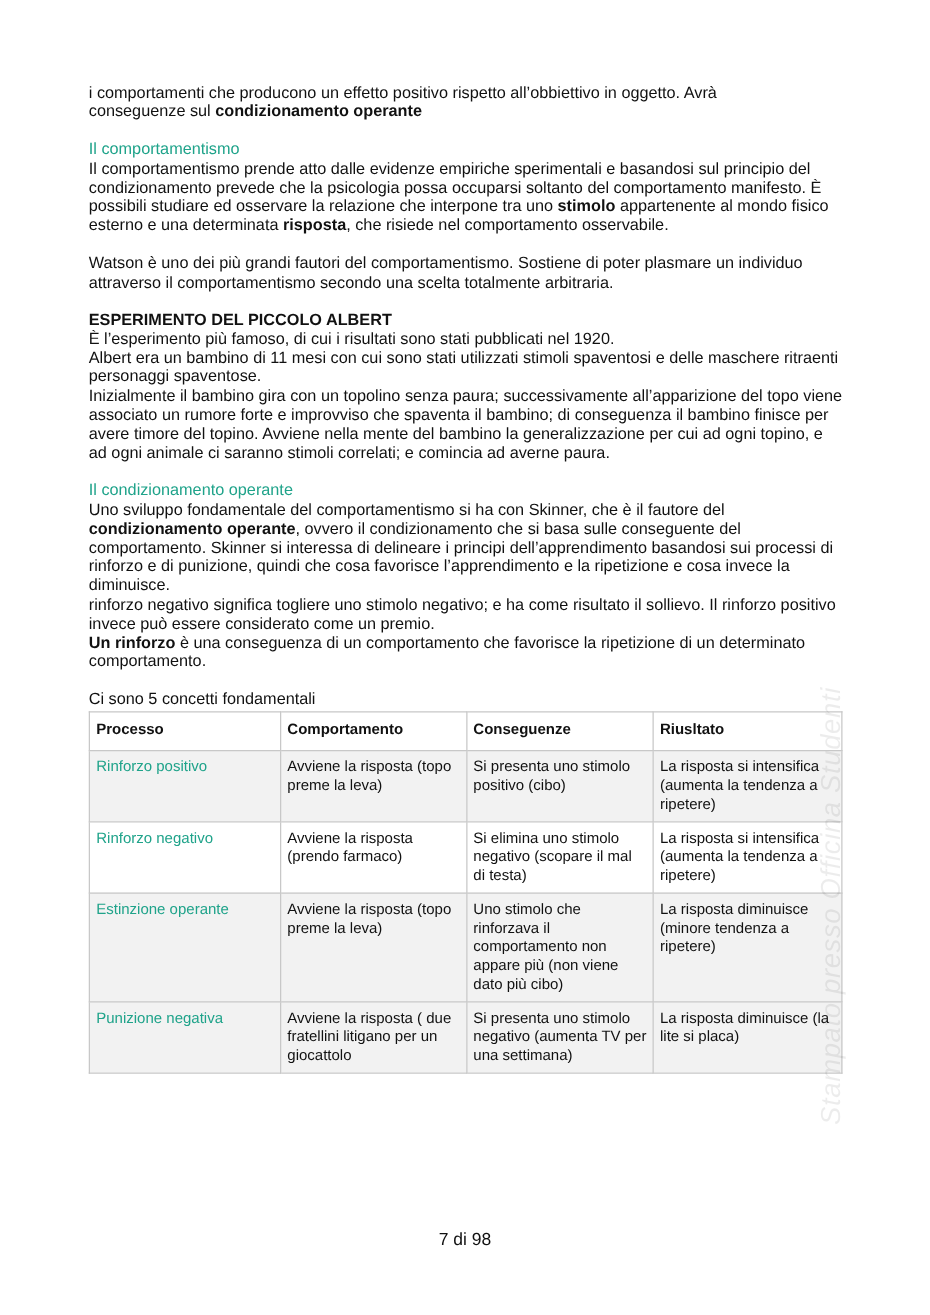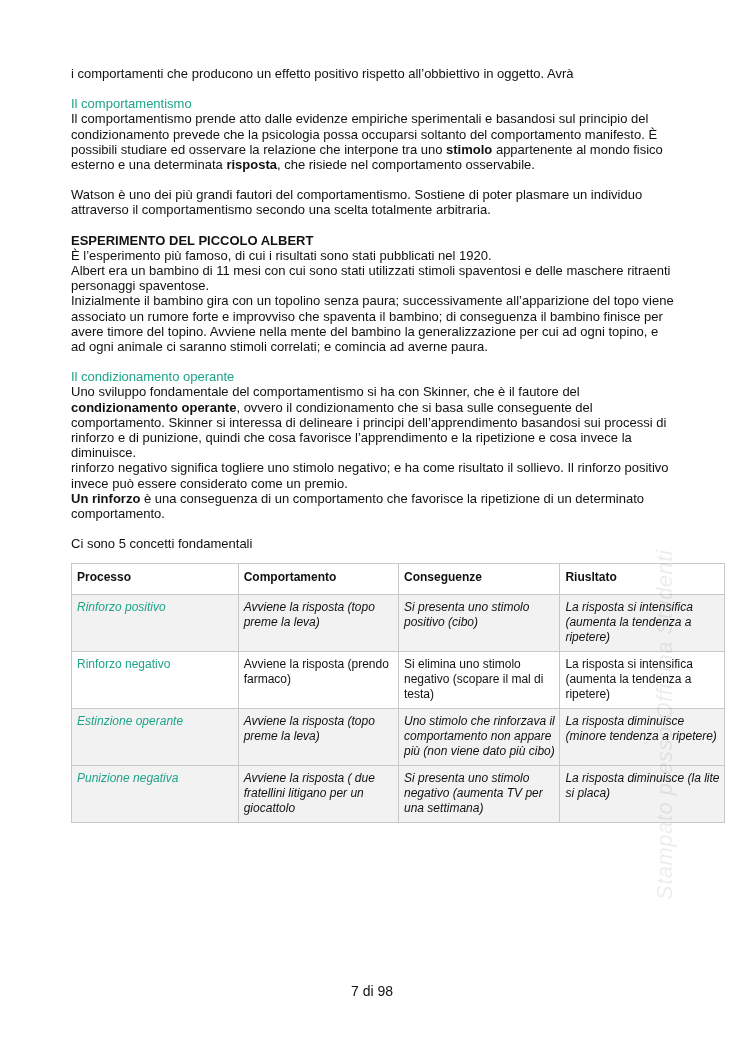--- a/index.html
+++ b/index.html
@@ -4,35 +4,36 @@
 <style>
   html, body { margin: 0; padding: 0; background: #ffffff; }
   body { width: 744px; height: 1052px; position: relative; overflow: hidden;
          font-family: "Liberation Sans", sans-serif; color: #111; }
   .page { position: absolute; left: 71px; top: 66px; width: 604px; font-size: 13px; line-height: 15.2px; }
   p { margin: 0; }
   .gap { height: 15px; }
   .h-teal { color: #1fa38a; font-weight: normal; }
   .h-bold { font-weight: bold; }
   b { font-weight: bold; }
-  table { border-collapse: collapse; width: 654px; margin-top: 12px; font-size: 12px; line-height: 15px; }
+  table { border-collapse: collapse; width: 603px; margin-top: 2px; font-size: 12px; line-height: 15px; }
   td, th { border: 1px solid #c8c8c8; vertical-align: top; text-align: left; padding: 5px 4px 6px 5px; }
   th { font-weight: bold; background: #ffffff; height: 18px; padding-top: 6px; }
-  tr.gray td { background: #f2f2f2; font-style: italic; }
+  tr.gray td { background: #f2f2f2; }
   td.proc { color: #1fa38a; }
   .col1 { width: 147px; } .col2 { width: 141px; } .col3 { width: 142px; } .col4 { width: 145px; }
   .footer { position: absolute; top: 983px; left: 0; width: 744px; text-align: center; font-size: 14px; color: #111; }
   .watermark { position: absolute; left: 652px; top: 900px; transform-origin: 0 0; transform: rotate(-90deg);
                font-size: 22px; font-style: italic; color: #000; opacity: 0.07; white-space: nowrap; letter-spacing: 0.5px; }
 </style>
 </head>
 <body>
 
 <div class="page">
   <p>i comportamenti che producono un effetto positivo rispetto all’obbiettivo in oggetto. Avrà</p>
+  <p><span>conseguenze sul </span><b>condizionamento operante</b></p>
   <div class="gap"></div>
 
   <p class="h-teal">Il comportamentismo</p>
   <p><span>Il comportamentismo prende atto dalle evidenze empiriche sperimentali e basandosi sul principio del condizionamento prevede che la psicologia possa occuparsi soltanto del comportamento manifesto. È possibili studiare ed osservare la relazione che interpone tra uno </span><b>stimolo</b><span> appartenente al mondo fisico esterno e una determinata </span><b>risposta</b><span>, che risiede nel comportamento osservabile.</span></p>
   <div class="gap"></div>
   <p>Watson è uno dei più grandi fautori del comportamentismo. Sostiene di poter plasmare un individuo attraverso il comportamentismo secondo una scelta totalmente arbitraria.</p>
   <div class="gap"></div>
 
   <p class="h-bold">ESPERIMENTO DEL PICCOLO ALBERT</p>
   <p>È l’esperimento più famoso, di cui i risultati sono stati pubblicati nel 1920.</p>

